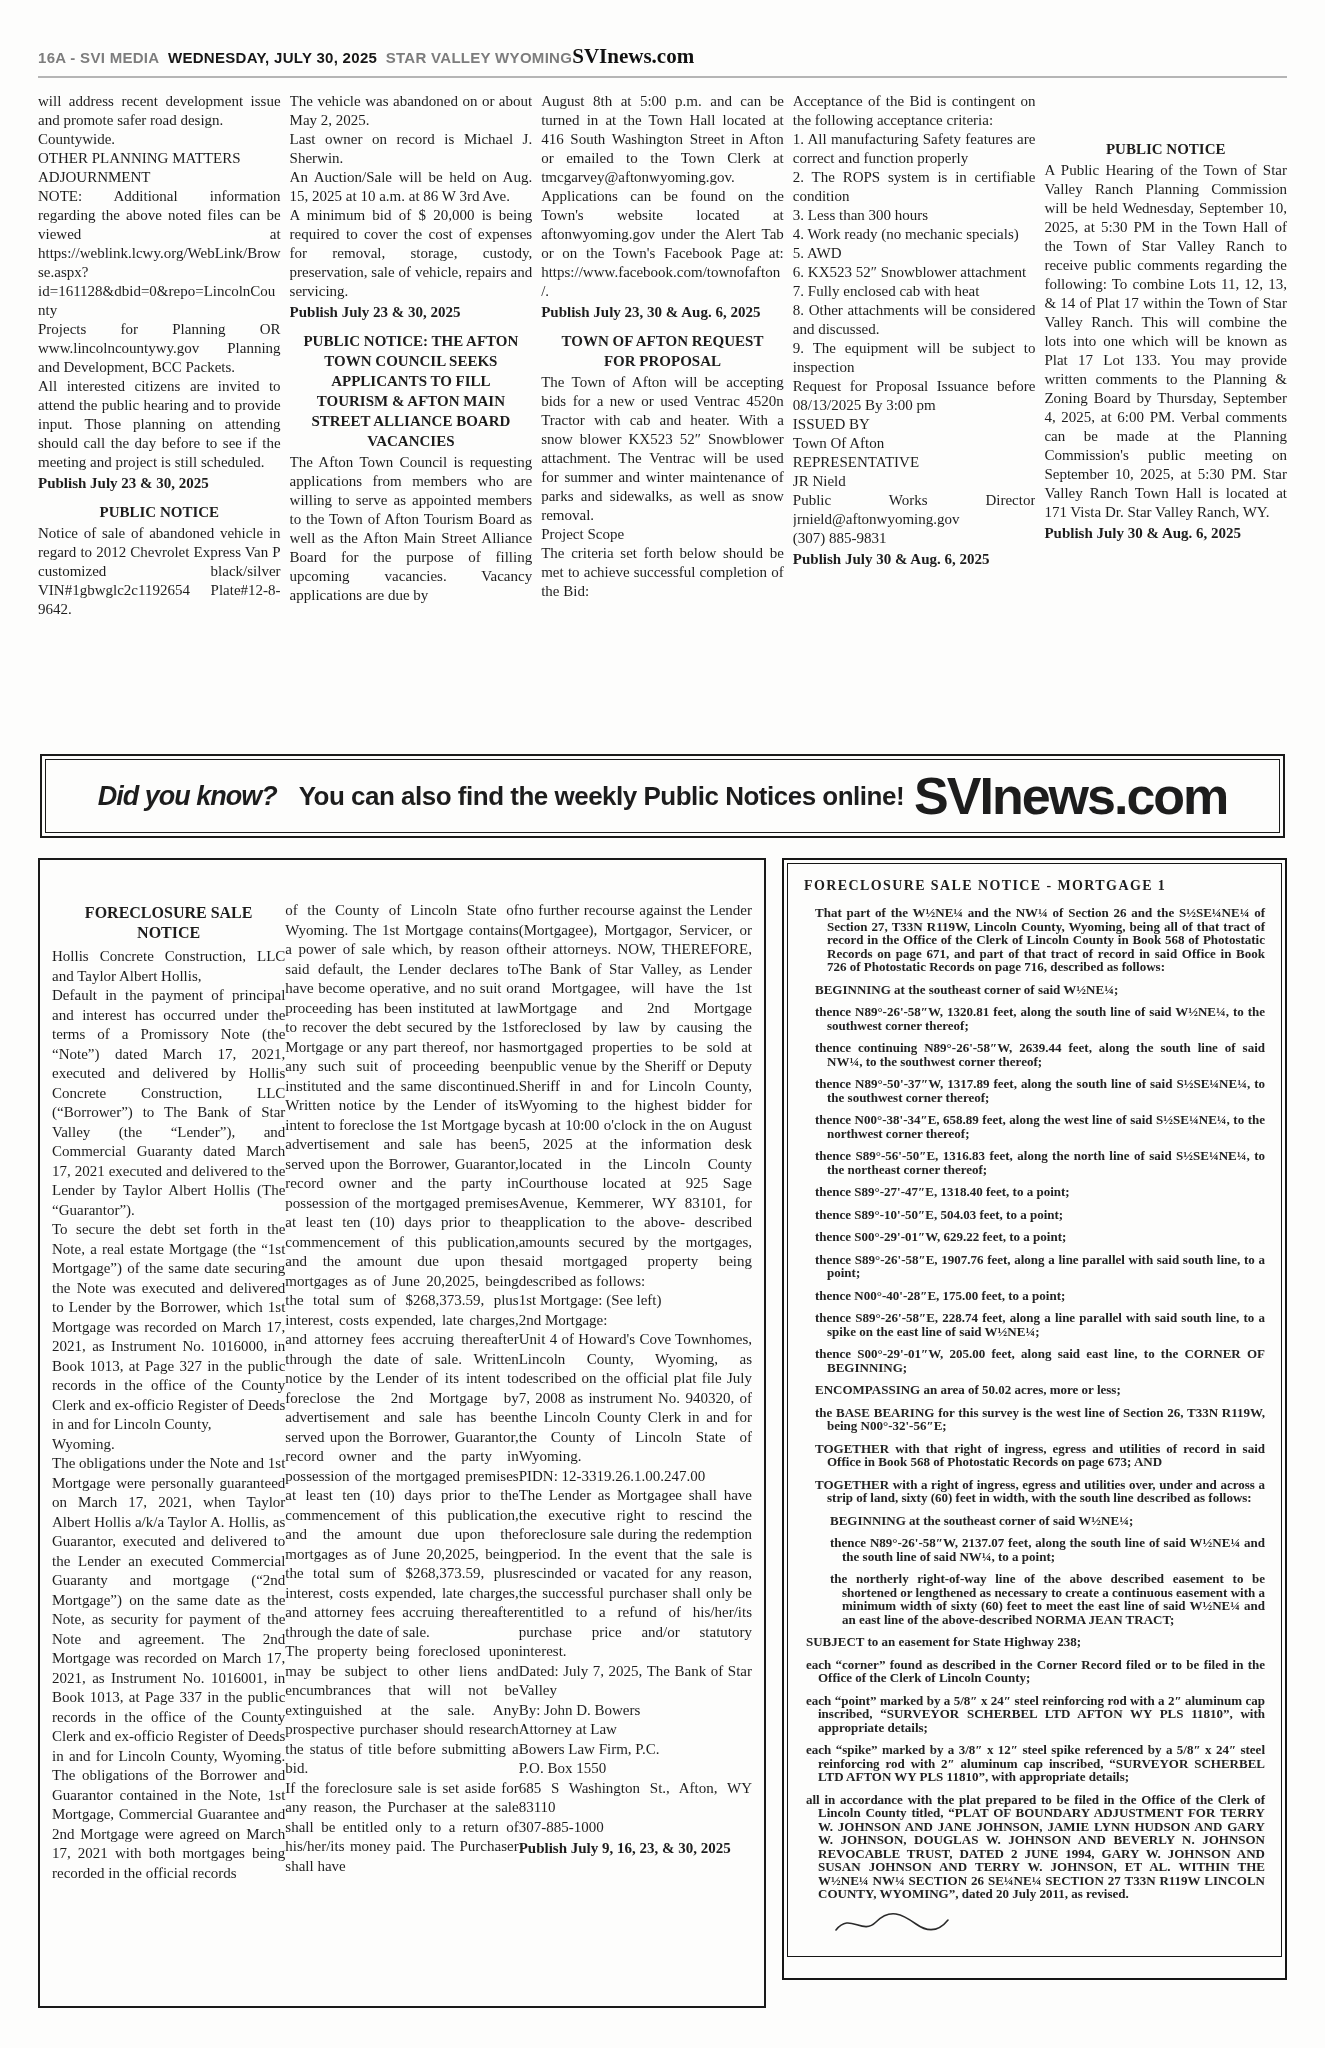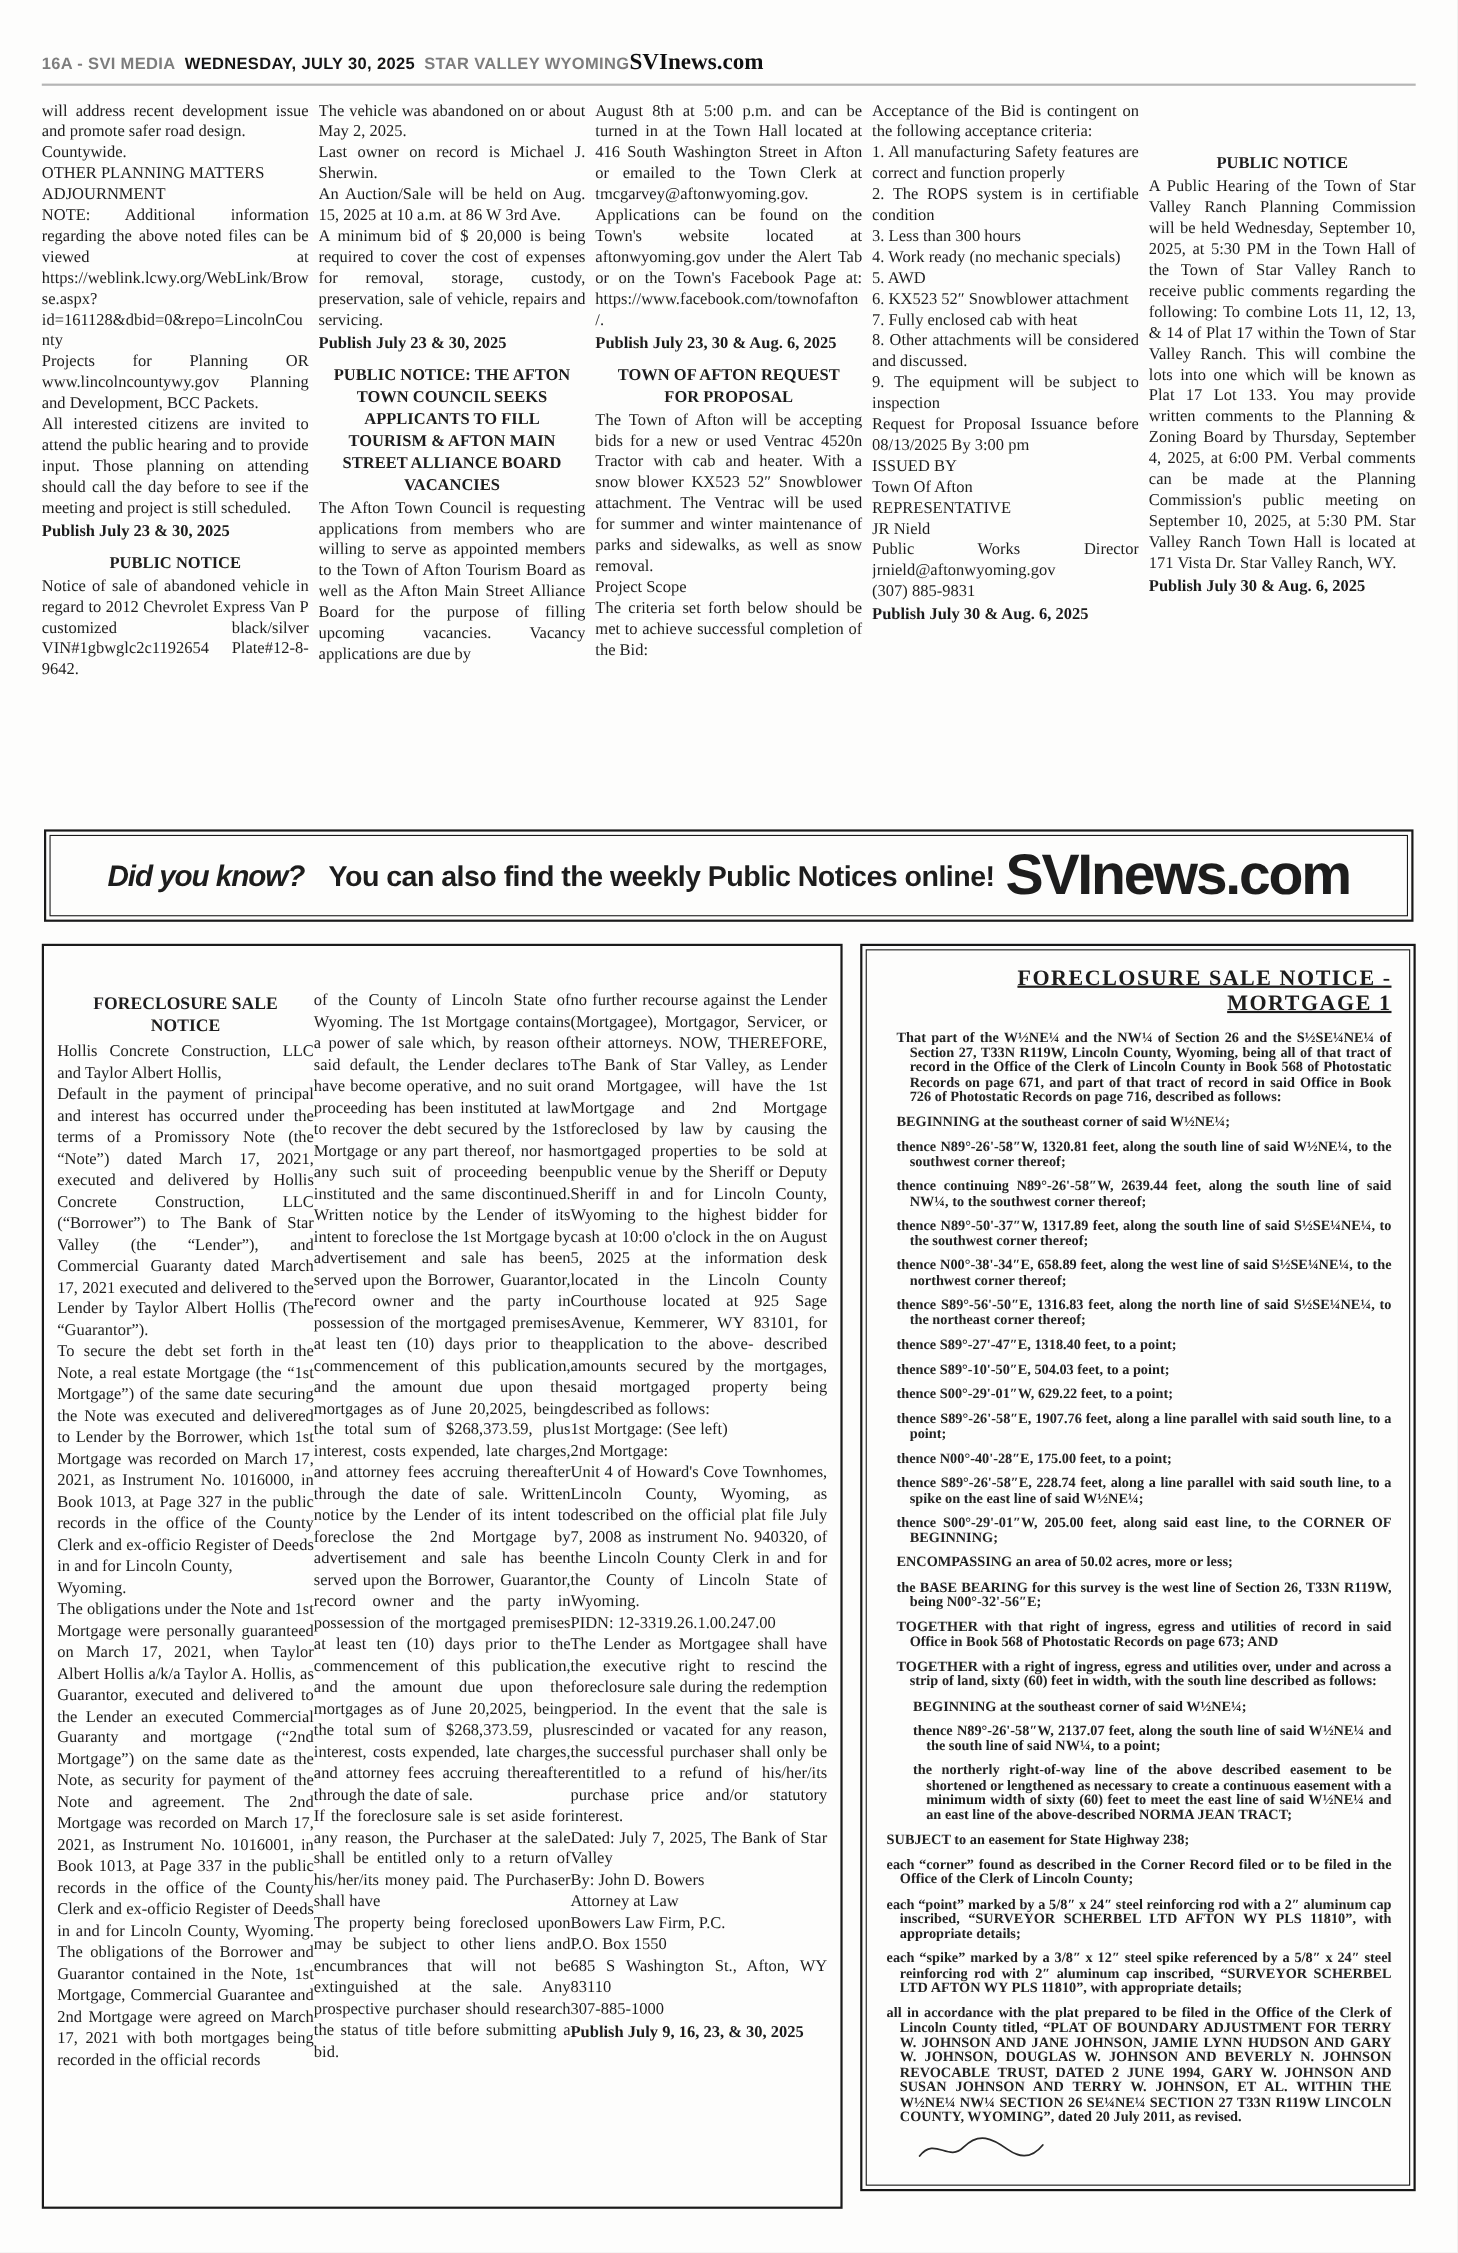--- a/index.html
+++ b/index.html
@@ -37,22 +37,22 @@
   
   .bottom{display:grid;grid-template-columns:728px 505px;column-gap:16px;
     align-items:start;}
   .fc-box{border:2px solid #1a1a1a;padding:10px 12px;min-height:1150px;box-sizing:border-box;}
   .fc-grid{display:grid;grid-template-columns:repeat(3,1fr);align-items:start;margin-top:31px;}
   .fc-col{font-size:15px;line-height:19.5px;text-align:justify;}
   .fc-col .blk-h{font-size:16px;margin:2px 10px 4px 10px;}
   
   .mg-outer{border:2px solid #161616;padding:3px;box-sizing:border-box;min-height:1122px;}
   .mg-inner{border:1px solid #161616;padding:12px 16px 20px 16px;min-height:1084px;box-sizing:border-box;}
-  .mg-title{font-size:20px;font-weight:700;text-align:right;letter-spacing:1.4px;
-    margin:2px 0 12px 0;text-decoration:underline;}
+  .mg-title{font-size:14px;font-weight:700;text-align:left;letter-spacing:1.4px;
+    margin:2px 0 12px 0;}
   .mg-p{font-size:13px;line-height:13.5px;font-weight:600;text-align:justify;
     margin:0 0 9px 0;padding-left:14px;text-indent:-12px;overflow-wrap:anywhere;
     color:#232323;}
   .mg-p.ind1{margin-left:9px;}
   .mg-p.ind2{margin-left:24px;}
   .sig{display:block;margin:6px 0 0 28px;}
 </style>
 </head>
 <body>
 
@@ -139,22 +139,22 @@
           <div class="fc-col">
             <p class="blk blk-h">FORECLOSURE SALE NOTICE</p>
             <p class="blk blk-p">Hollis Concrete Construction, LLC and Taylor Albert Hollis,</p>
             <p class="blk blk-p">Default in the payment of principal and interest has occurred under the terms of a Promissory Note (the “Note”) dated March 17, 2021, executed and delivered by Hollis Concrete Construction, LLC (“Borrower”) to The Bank of Star Valley (the “Lender”), and Commercial Guaranty dated March 17, 2021 executed and delivered to the Lender by Taylor Albert Hollis (The “Guarantor”).</p>
             <p class="blk blk-p">To secure the debt set forth in the Note, a real estate Mortgage (the “1st Mortgage”) of the same date securing the Note was executed and delivered to Lender by the Borrower, which 1st Mortgage was recorded on March 17, 2021, as Instrument No. 1016000, in Book 1013, at Page 327 in the public records in the office of the County Clerk and ex-officio Register of Deeds in and for Lincoln County,</p>
             <p class="blk blk-p">Wyoming.</p>
             <p class="blk blk-p">The obligations under the Note and 1st Mortgage were personally guaranteed on March 17, 2021, when Taylor Albert Hollis a/k/a Taylor A. Hollis, as Guarantor, executed and delivered to the Lender an executed Commercial Guaranty and mortgage (“2nd Mortgage”) on the same date as the Note, as security for payment of the Note and agreement. The 2nd Mortgage was recorded on March 17, 2021, as Instrument No. 1016001, in Book 1013, at Page 337 in the public records in the office of the County Clerk and ex-officio Register of Deeds in and for Lincoln County, Wyoming. The obligations of the Borrower and Guarantor contained in the Note, 1st Mortgage, Commercial Guarantee and 2nd Mortgage were agreed on March 17, 2021 with both mortgages being recorded in the official records</p>
           </div>
           <div class="fc-col">
             <p class="blk blk-p">of the County of Lincoln State of Wyoming. The 1st Mortgage contains a power of sale which, by reason of said default, the Lender declares to have become operative, and no suit or proceeding has been instituted at law to recover the debt secured by the 1st Mortgage or any part thereof, nor has any such suit of proceeding been instituted and the same discontinued. Written notice by the Lender of its intent to foreclose the 1st Mortgage by advertisement and sale has been served upon the Borrower, Guarantor, record owner and the party in possession of the mortgaged premises at least ten (10) days prior to the commencement of this publication, and the amount due upon the mortgages as of June 20,2025, being the total sum of $268,373.59, plus interest, costs expended, late charges, and attorney fees accruing thereafter through the date of sale. Written notice by the Lender of its intent to foreclose the 2nd Mortgage by advertisement and sale has been served upon the Borrower, Guarantor, record owner and the party in possession of the mortgaged premises at least ten (10) days prior to the commencement of this publication, and the amount due upon the mortgages as of June 20,2025, being the total sum of $268,373.59, plus interest, costs expended, late charges, and attorney fees accruing thereafter through the date of sale.</p>
+            <p class="blk blk-p">The property being foreclosed upon may be subject to other liens and encumbrances that will not be extinguished at the sale. Any prospective purchaser should research the status of title before submitting a bid.</p>
             <p class="blk blk-p">If the foreclosure sale is set aside for any reason, the Purchaser at the sale shall be entitled only to a return of his/her/its money paid. The Purchaser shall have</p>
-            <p class="blk blk-p">The property being foreclosed upon may be subject to other liens and encumbrances that will not be extinguished at the sale. Any prospective purchaser should research the status of title before submitting a bid.</p>
           </div>
           <div class="fc-col">
             <p class="blk blk-p">no further recourse against the Lender (Mortgagee), Mortgagor, Servicer, or their attorneys. NOW, THEREFORE, The Bank of Star Valley, as Lender and Mortgagee, will have the 1st Mortgage and 2nd Mortgage foreclosed by law by causing the mortgaged properties to be sold at public venue by the Sheriff or Deputy Sheriff in and for Lincoln County, Wyoming to the highest bidder for cash at 10:00 o'clock in the on August 5, 2025 at the information desk located in the Lincoln County Courthouse located at 925 Sage Avenue, Kemmerer, WY 83101, for application to the above- described amounts secured by the mortgages, said mortgaged property being described as follows:</p>
             <p class="blk blk-p">1st Mortgage: (See left)</p>
             <p class="blk blk-p">2nd Mortgage:</p>
             <p class="blk blk-p">Unit 4 of Howard's Cove Townhomes, Lincoln County, Wyoming, as described on the official plat file July 7, 2008 as instrument No. 940320, of the Lincoln County Clerk in and for the County of Lincoln State of Wyoming.</p>
             <p class="blk blk-p">PIDN: 12-3319.26.1.00.247.00</p>
             <p class="blk blk-p">The Lender as Mortgagee shall have the executive right to rescind the foreclosure sale during the redemption period. In the event that the sale is rescinded or vacated for any reason, the successful purchaser shall only be entitled to a refund of his/her/its purchase price and/or statutory interest.</p>
             <p class="blk blk-p">Dated: July 7, 2025, The Bank of Star Valley</p>
             <p class="blk blk-p">By: John D. Bowers</p>

